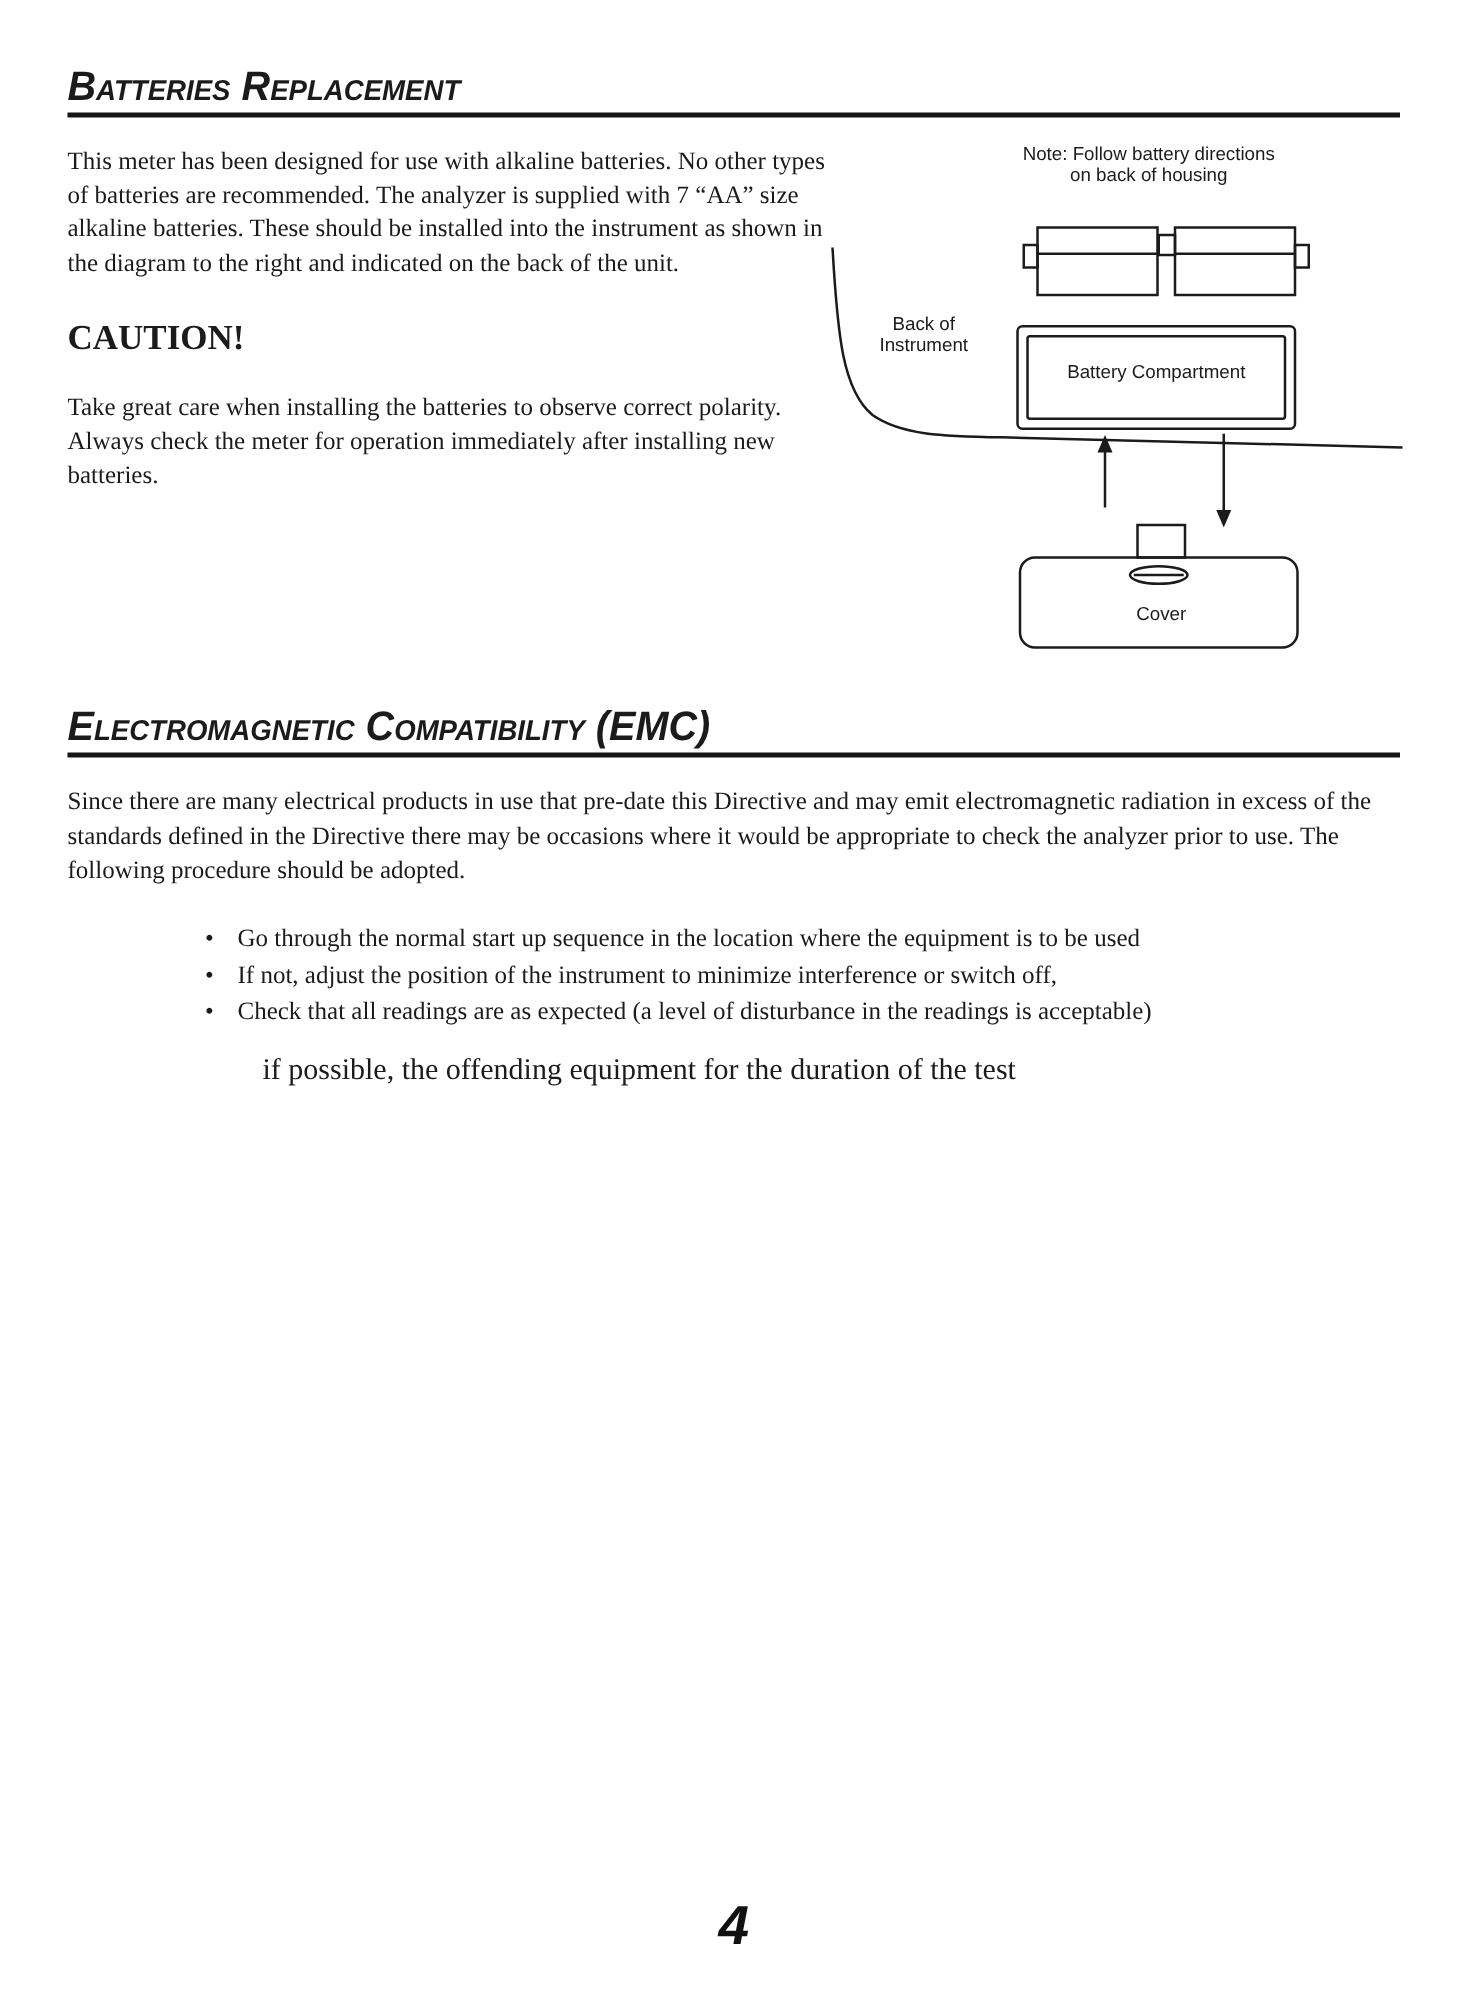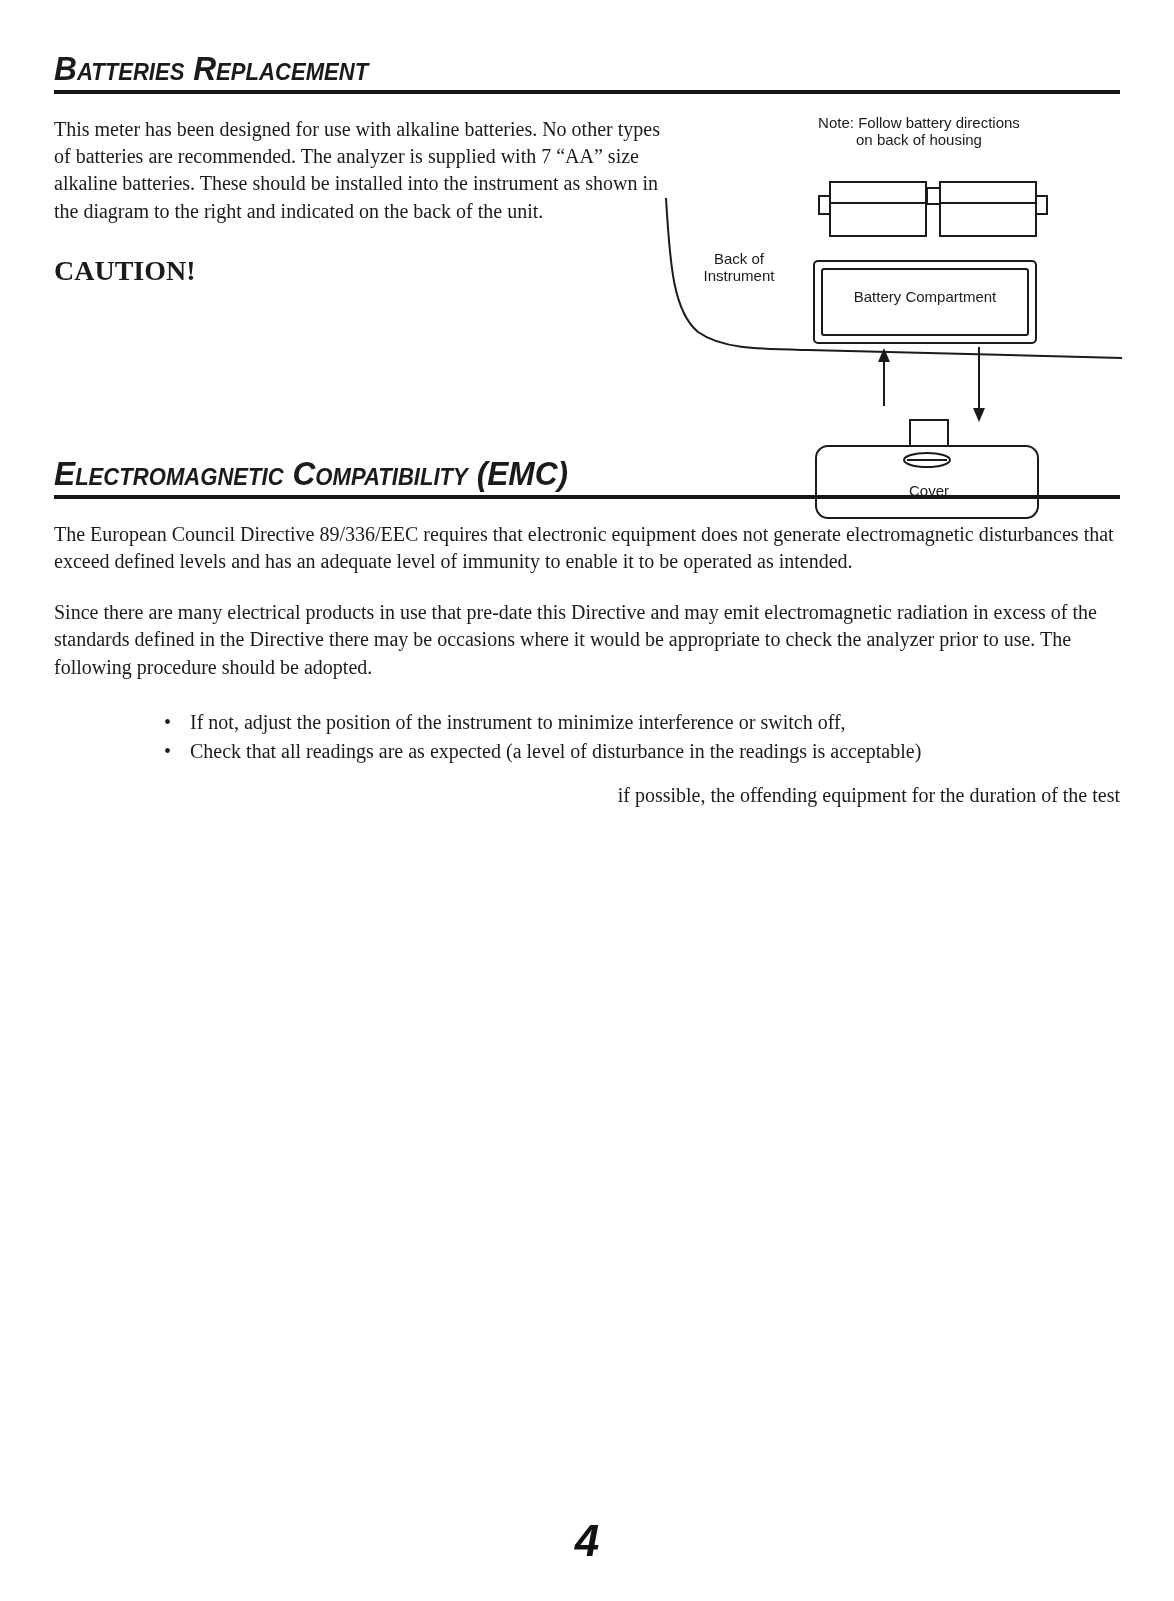--- a/index.html
+++ b/index.html
@@ -74,23 +74,22 @@
     margin: 0 0 2px 0;
   }
   ul.bullets li::before {
     content: "\2022";
     display: inline-block;
     width: 26px;
     text-indent: 0;
   }
   .bullet-cont {
     margin: 17px 0 0 156px;
-    font-size: 20px;
-    line-height: 1.36;
-    text-align: right;
+    font-size: 24px;
+    line-height: 1.36;
   }
   .diagram {
     position: absolute;
     left: 644px;
     top: 106px;
     width: 500px;
     height: 432px;
     text-align: right;
   }
   .diagram svg {
@@ -122,32 +121,33 @@
 
   <div class="content">
 
     <section>
       <h1 class="section-title">Batteries Replacement</h1>
       <div class="rule"></div>
 
       <div class="col-left">
         <p class="body">This meter has been designed for use with alkaline batteries. No other types of batteries are recommended. The analyzer is supplied with 7 “AA” size alkaline batteries. These should be installed into the instrument as shown in the diagram to the right and indicated on the back of the unit.</p>
         <p class="caution-head">CAUTION!</p>
+        <p class="body">Take great care when installing the batteries to observe correct polarity. Always check the meter for operation immediately after installing new batteries.</p>
       </div>
     </section>
 
     <section class="emc-section">
       <h1 class="section-title">Electromagnetic Compatibility (EMC)</h1>
       <div class="rule"></div>
 
 
-      <p class="body full-para">The European Council Directive 89/336/EEC requires that electronic equipment does not generate electromagnetic disturbances that exceed defined levels and has an adequate level of immunity to enable it to be operated as intended.</p>
       <p class="body full-para">Since there are many electrical products in use that pre-date this Directive and may emit electromagnetic radiation in excess of the standards defined in the Directive there may be occasions where it would be appropriate to check the analyzer prior to use. The following procedure should be adopted.</p>
 
       <ul class="bullets">
+        <li>Go through the normal start up sequence in the location where the equipment is to be used</li>
         <li>If not, adjust the position of the instrument to minimize interference or switch off,</li>
         <li>Check that all readings are as expected (a level of disturbance in the readings is acceptable)</li>
       </ul>
       <div class="bullet-cont">if possible, the offending equipment for the duration of the test</div>
 
     </section>
 
   </div>
 
   <div class="diagram">

